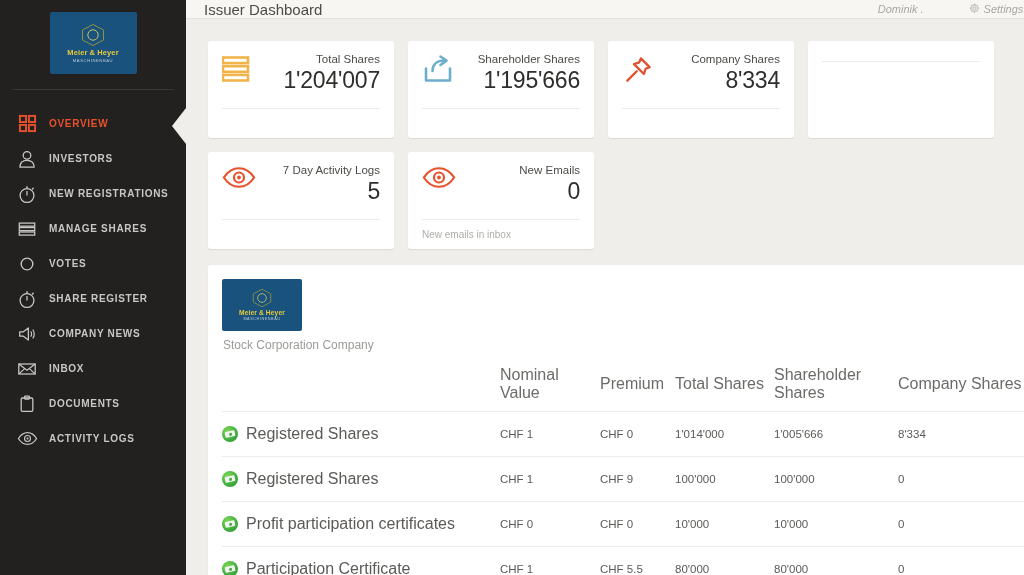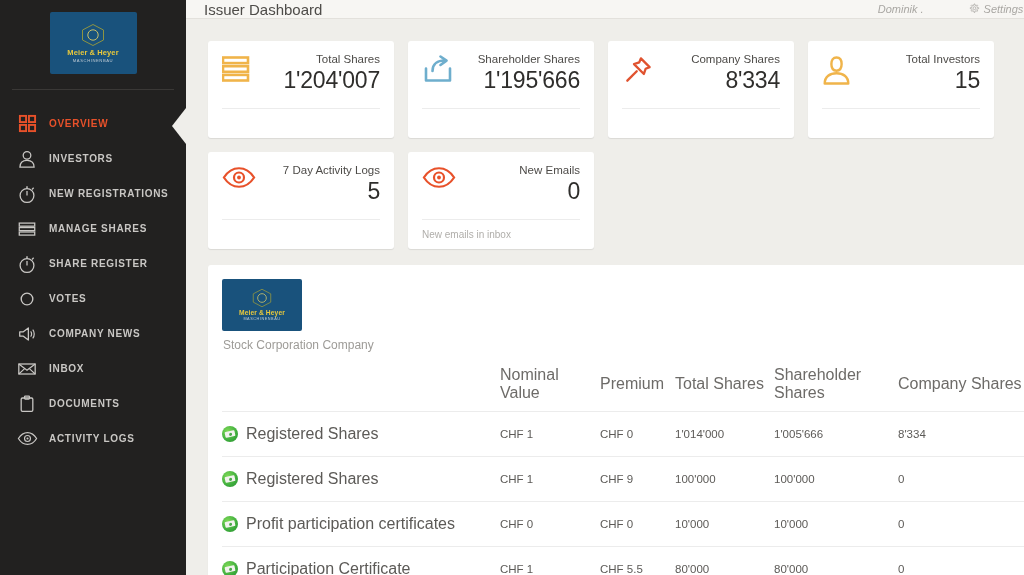--- a/index.html
+++ b/index.html
@@ -249,36 +249,36 @@
             <rect x="2.5" y="9.4" width="17" height="3.4" fill="none" stroke="#c9c7c4" stroke-width="1.4"></rect>
             <rect x="2.5" y="14.3" width="17" height="3.4" fill="none" stroke="#c9c7c4" stroke-width="1.4"></rect>
           </svg>
         </span>
         <span>MANAGE SHARES</span>
       </div>
 
       <div class="nav-item">
         <span class="nav-ico">
           <svg viewBox="0 0 22 22" width="20" height="20">
+            <circle cx="11" cy="11" r="6.4" fill="none" stroke="#c9c7c4" stroke-width="1.5"></circle>
+          </svg>
+        </span>
+        <span>VOTES</span>
+      </div>
+
+      <div class="nav-item">
+        <span class="nav-ico">
+          <svg viewBox="0 0 22 22" width="20" height="20">
             <circle cx="11" cy="12.7" r="7.6" fill="none" stroke="#c9c7c4" stroke-width="1.4"></circle>
             <path d="M11 12.7 L11 7.6" stroke="#c9c7c4" stroke-width="1.4" fill="none"></path>
             <path d="M11 5 L11 2.6" stroke="#c9c7c4" stroke-width="1.6"></path>
             <path d="M16.5 6 L18.3 4.2" stroke="#c9c7c4" stroke-width="1.4"></path>
           </svg>
         </span>
         <span>SHARE REGISTER</span>
-      </div>
-
-      <div class="nav-item">
-        <span class="nav-ico">
-          <svg viewBox="0 0 22 22" width="20" height="20">
-            <circle cx="11" cy="11" r="6.4" fill="none" stroke="#c9c7c4" stroke-width="1.5"></circle>
-          </svg>
-        </span>
-        <span>VOTES</span>
       </div>
 
       <div class="nav-item">
         <span class="nav-ico">
           <svg viewBox="0 0 22 22" width="20" height="20">
             <path d="M3 8.6 L7 8.6 L12.5 4.4 L12.5 17.6 L7 13.4 L3 13.4 Z" fill="none" stroke="#c9c7c4" stroke-width="1.4" stroke-linejoin="round"></path>
             <path d="M15 8.2 C16.4 9.6 16.4 12.4 15 13.8" fill="none" stroke="#c9c7c4" stroke-width="1.3"></path>
             <path d="M17.3 6.2 C19.5 8.5 19.5 13.5 17.3 15.8" fill="none" stroke="#c9c7c4" stroke-width="1.3"></path>
           </svg>
         </span>
@@ -404,32 +404,20 @@
             <div class="card-text">
               <div class="card-label">Company Shares</div>
               <div class="card-value">8'334</div>
             </div>
           </div>
           <div class="card-rule"></div>
           <div class="card-foot"></div>
         </div>
 
         <div class="card">
-          <div class="card-top">
-            <div class="card-ico">
-              <svg viewBox="0 0 30 32" width="29" height="31">
-                <path d="M15 2.5 C18.4 2.5 20.3 5.4 20.3 9.4 C20.3 13.4 18.4 16.3 15 16.3 C11.6 16.3 9.7 13.4 9.7 9.4 C9.7 5.4 11.6 2.5 15 2.5 Z" fill="none" stroke="#f0b44a" stroke-width="2.5"></path>
-                <path d="M2.8 29.5 C2.8 22.3 8.3 18.8 15 18.8 C21.7 18.8 27.2 22.3 27.2 29.5 Z" fill="none" stroke="#f0b44a" stroke-width="2.5" stroke-linejoin="round"></path>
-              </svg>
-            </div>
-            <div class="card-text">
-              <div class="card-label">Total Investors</div>
-              <div class="card-value">15</div>
-            </div>
-          </div>
           <div class="card-rule"></div>
           <div class="card-foot"></div>
         </div>
       </div>
 
       <div class="cards-row">
 
         <div class="card">
           <div class="card-top">
             <div class="card-ico">

